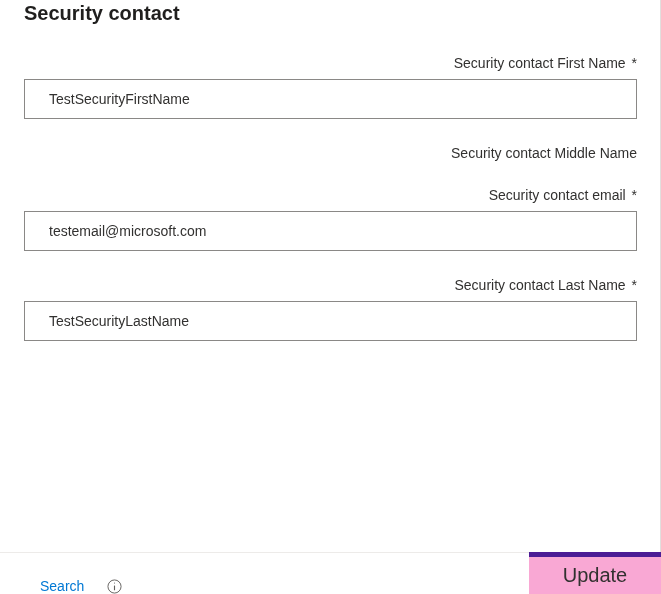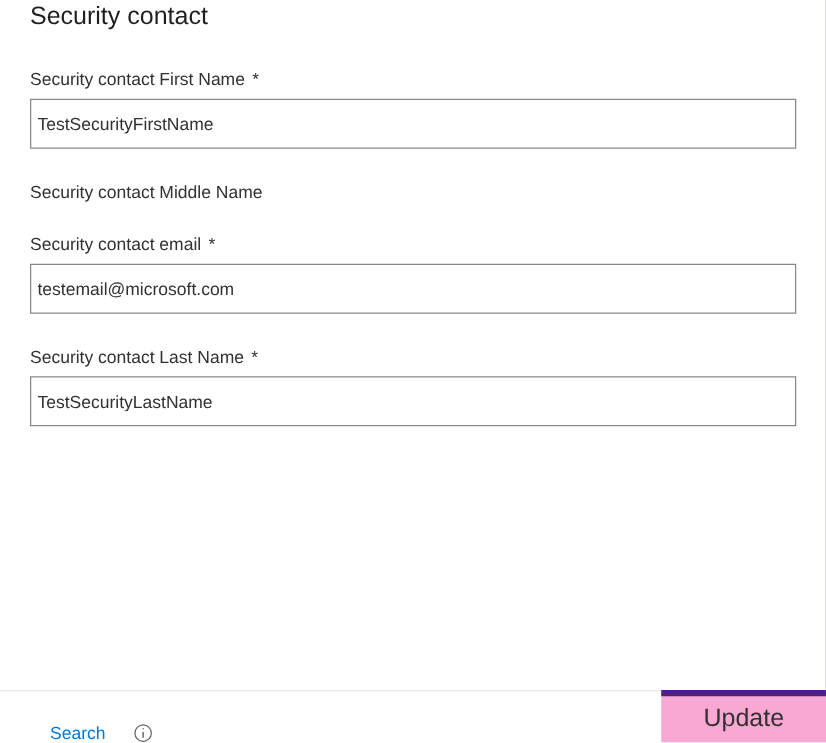--- a/index.html
+++ b/index.html
@@ -14,42 +14,43 @@
       background: #ffffff;
       color: #323130;
       padding: 0;
       position: relative;
     }
     .container {
       padding: 0 24px;
     }
     .page-title {
       font-size: 20px;
-      font-weight: 400;
+      font-weight: 700;
       color: #201f1e;
       padding-top: 2px;
       padding-bottom: 30px;
     }
     .field-group {
       margin-bottom: 26px;
     }
     .field-label {
       font-size: 14px;
       color: #323130;
       margin-bottom: 8px;
       display: block;
+      text-align: right;
     }
     .required-asterisk {
       margin-left: 2px;
     }
     .text-input {
       width: 100%;
       height: 40px;
       border: 1px solid #8a8886;
-      padding: 0 5px;
+      padding: 0 24px;
       font-size: 14px;
       font-family: inherit;
       color: #323130;
       background: #ffffff;
       outline: none;
     }
     .footer-bar {
       position: absolute;
       bottom: 0;
       left: 0;

